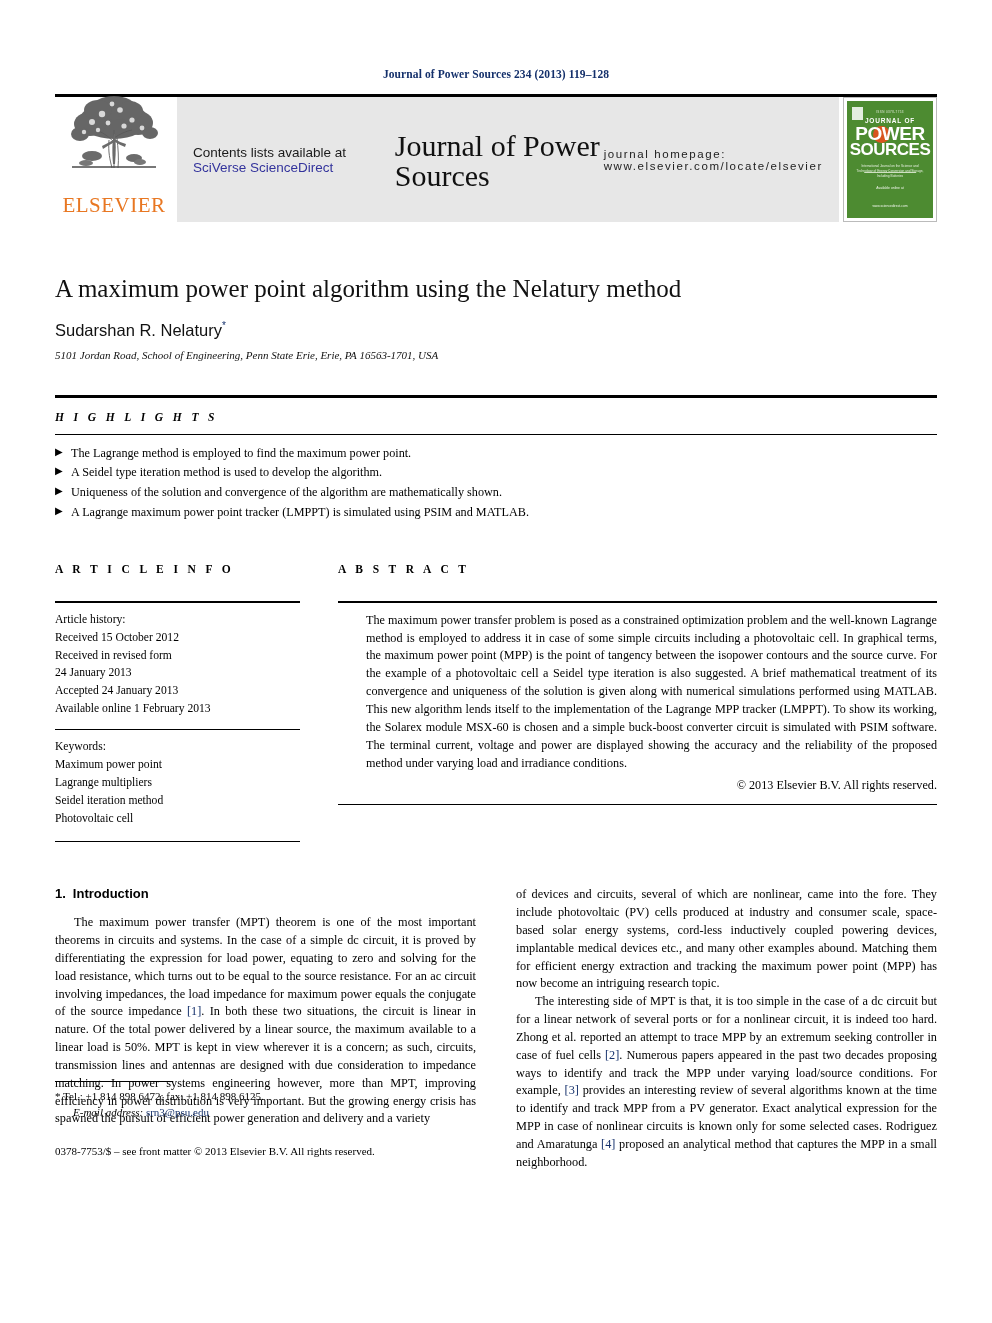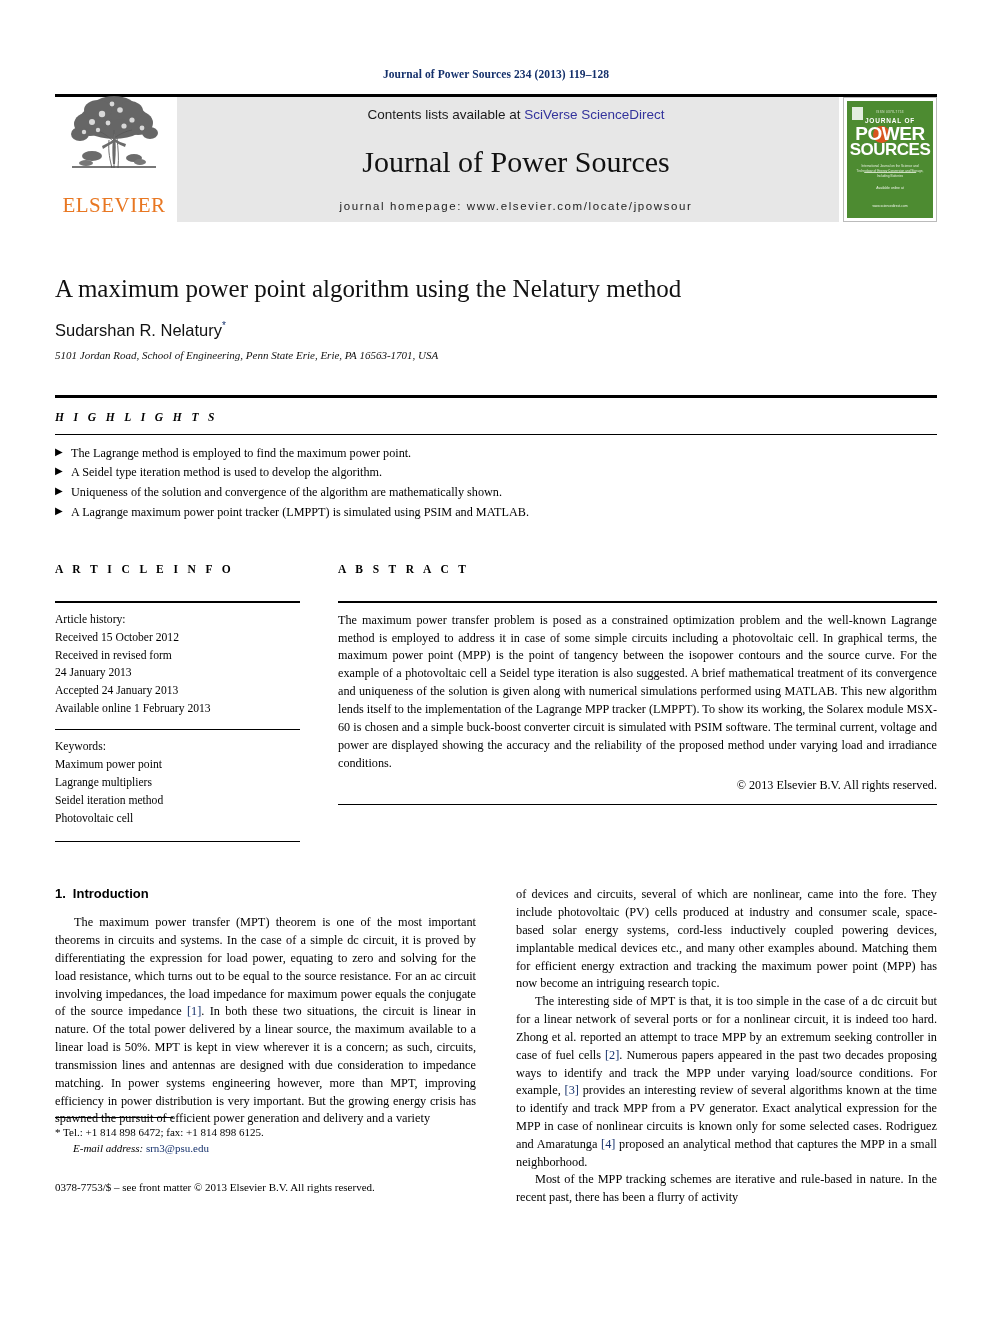--- a/index.html
+++ b/index.html
@@ -49,21 +49,20 @@
     font-size: 21px;
     letter-spacing: 0.5px;
     color: #E87722;
     line-height: 1;
     margin-top: 19px;
   }
   .masthead-center {
     flex: 1 1 auto;
     background: #e7e7e7;
     display: flex;
-    flex-direction: column;
     justify-content: space-between;
     align-items: center;
     padding: 10px 0 10px 16px;
     margin-left: 4px;
   }
   .contents-line {
     font-family: "Liberation Sans", sans-serif;
     font-size: 13.5px;
     color: #1a1a1a;
   }
@@ -183,21 +182,21 @@
   .col-abstract { flex: 1 1 auto; }
   .block-head { padding-bottom: 24px; }
   .info-body { padding-top: 8px; font-family: "Liberation Serif", serif; font-size: 11.6px; line-height: 1.55; }
   .info-body .it { }
   .info-sub-rule { border-top: 1.5px solid #000; margin: 11px 0 0 0; }
   .keywords-body { padding-top: 8px; font-family: "Liberation Serif", serif; font-size: 11.6px; line-height: 1.55; }
   .info-bottom-rule { border-top: 1.5px solid #000; margin-top: 13px; }
   .abstract-body {
     padding-top: 9px;
     font-family: "Liberation Serif", serif;
-    font-size: 12.2px; line-height: 1.47; text-align: justify; color: #000;
+    font-size: 12.2px; line-height: 1.47; text-align: justify; color: #000; margin-left: 28px;
   }
   .copyright { text-align: right; margin-top: 5px; font-size: 12.2px; }
   .abstract-bottom-rule { border-top: 1.5px solid #000; margin-top: 11px; }
 
   
   .body-cols {
     margin-top: 44px;
     display: flex;
     gap: 40px;
   }
@@ -281,21 +280,21 @@
         </svg>
       </div>
       <div class="elsevier-word">ELSEVIER</div>
     </div>
 
     <div class="masthead-center">
       <div class="contents-line">
         <span>Contents lists available at </span><span class="sd-link">SciVerse ScienceDirect</span>
       </div>
       <div class="journal-name">Journal of Power Sources</div>
-      <div class="homepage-line">journal homepage: www.elsevier.com/locate/jpowsour</div>
+      <div class="homepage-line">journal homepage: www.elsevier.com/locate/elsevier</div>
     </div>
 
     <div class="cover-thumb">
       <div class="cover-inner">
         <div class="cover-elslogo"></div>
         <div class="cover-topline">ISSN 0378-7753</div>
         <div class="cover-jof">JOURNAL OF</div>
         <div class="cover-dot"></div>
         <div class="cover-power">POWER</div>
         <div class="cover-sources">SOURCES</div>
@@ -411,17 +410,16 @@
         to trace MPP by an extremum seeking controller in case of fuel cells
         <span class="cite">[2]</span>. Numerous papers appeared in the past two decades proposing
         ways to identify and track the MPP under varying load/source
         conditions. For example, <span class="cite">[3]</span> provides an interesting review of
         several algorithms known at the time to identify and track MPP
         from a PV generator. Exact analytical expression for the MPP in case
         of nonlinear circuits is known only for some selected cases.
         Rodriguez and Amaratunga <span class="cite">[4]</span> proposed an analytical method that
         captures the MPP in a small neighborhood.
       </p>
-      <p class="para">Most of the MPP tracking schemes are iterative and rule-based in nature. In the recent past, there has been a flurry of activity</p>
     </div>
   </div>
 
 </div>
 
 </body></html>

